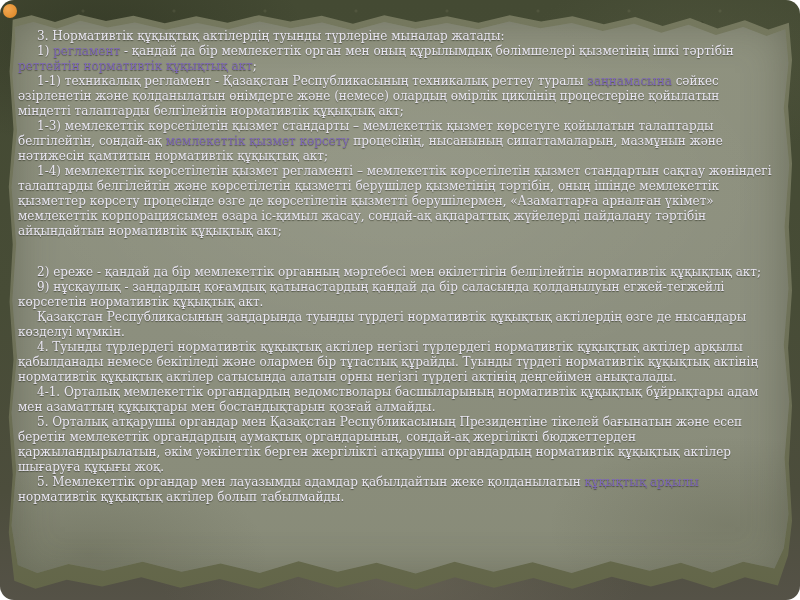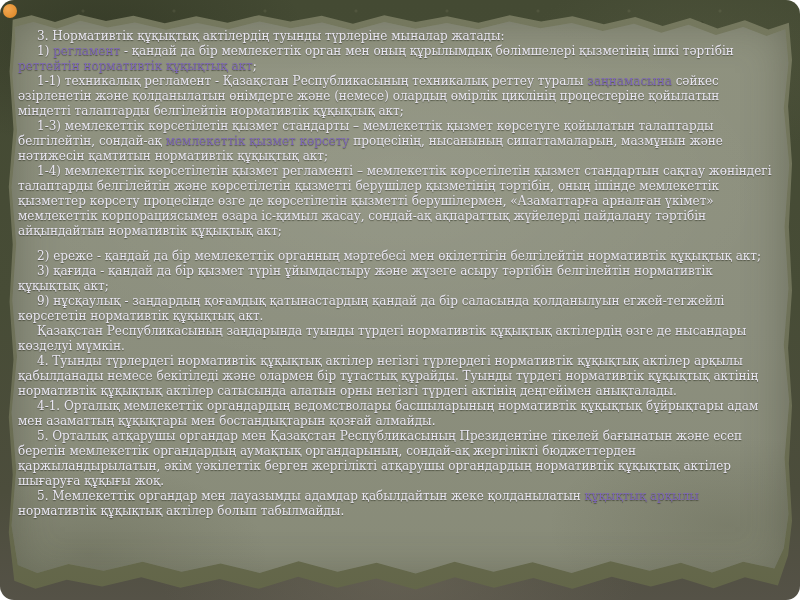--- a/index.html
+++ b/index.html
@@ -29,39 +29,38 @@
       radial-gradient(ellipse 240px 120px at 92% 90%, rgba(70,72,52,.22), transparent 75%),
       linear-gradient(180deg,#8f927f 0%,#8c8f7e 55%,#888b78 100%);
     box-shadow:inset 0 0 46px rgba(58,60,44,.45);
     clip-path:polygon(0.6% 1.6%,3% 0.7%,6% 1.9%,9% 0.5%,12.5% 1.7%,16% 0.8%,20% 2.1%,24% 0.9%,28% 2.0%,32% 0.6%,36% 1.8%,40% 0.8%,44% 2.2%,48% 0.7%,52% 1.9%,56% 0.9%,60% 2.0%,64% 0.6%,68% 1.8%,72% 0.9%,76% 2.3%,80% 1.0%,83.5% 2.6%,87% 1.2%,90.5% 3.0%,94% 1.6%,97% 3.2%,99.4% 2.0%,99.8% 8%,99.2% 16%,99.9% 26%,99.3% 37%,99.8% 48%,99.2% 58%,99.9% 68%,99.3% 78%,99.8% 88%,99.2% 94%,98% 97.6%,94% 96.4%,90% 98.3%,86% 96.6%,82% 98.0%,77% 96.3%,72% 98.4%,67% 96.5%,62% 98.2%,57% 96.4%,52% 98.5%,47% 96.6%,42% 98.2%,37% 96.3%,32% 98.4%,27% 96.7%,22% 98.2%,17% 96.4%,12% 98.0%,7.5% 96.8%,3.5% 98.4%,1.0% 97.0%,0.2% 90%,0.8% 80%,0.2% 70%,0.9% 60%,0.3% 50%,0.8% 40%,0.2% 30%,0.9% 20%,0.3% 10%,0.7% 4%);}
   .bullet{position:absolute;left:3px;top:4px;width:14px;height:14px;border-radius:50%;
     background:radial-gradient(circle at 35% 35%,#f2a852,#e08d2e 75%);}
   .slide-text{position:absolute;left:18px;top:29px;width:754px;
     font-size:12px;line-height:15px;color:#e9e6f2;
     text-shadow:0 1px 1px rgba(35,38,24,.55);}
   .slide-text p{margin:0;text-indent:19px;}
-  .slide-text p.spacer{margin-top:10px;}
+  .slide-text p.spacer{margin-top:26px;}
   .slide-text a.link{color:#7e68b6;cursor:pointer;}
 </style>
 </head>
 <body>
 
 <div class="stage">
   <div class="slide-bg"></div>
   <div class="paper-edge"></div>
   <div class="paper-panel"></div>
   <span class="bullet"></span>
   <div class="slide-text">
       <p><span>3. Нормативтік құқықтық актілердің туынды түрлеріне мыналар жатады:</span></p>
       <p><span>1) </span><a class="link">регламент</a><span> - қандай да бір мемлекеттік орган мен оның құрылымдық бөлімшелері қызметінің ішкі тәртібін </span><a class="link">реттейтін нормативтік құқықтық акт</a><span>;</span></p>
       <p><span>1-1) техникалық регламент - Қазақстан Республикасының техникалық реттеу туралы </span><a class="link">заңнамасына</a><span> сәйкес әзірленетін және қолданылатын өнімдерге және (немесе) олардың өмірлік циклінің процестеріне қойылатын міндетті талаптарды белгілейтін нормативтік құқықтық акт;</span></p>
       <p><span>1-3) мемлекеттік көрсетілетін қызмет стандарты – мемлекеттік қызмет көрсетуге қойылатын талаптарды белгілейтін, сондай-ақ </span><a class="link">мемлекеттік қызмет көрсету</a><span> процесінің, нысанының сипаттамаларын, мазмұнын және нәтижесін қамтитын нормативтік құқықтық акт;</span></p>
       <p><span>1-4) мемлекеттік көрсетілетін қызмет регламенті – мемлекеттік көрсетілетін қызмет стандартын сақтау жөніндегі талаптарды белгілейтін және көрсетілетін қызметті берушілер қызметінің тәртібін, оның ішінде мемлекеттік қызметтер көрсету процесінде өзге де көрсетілетін қызметті берушілермен, «Азаматтарға арналған үкімет» мемлекеттік корпорациясымен өзара іс-қимыл жасау, сондай-ақ ақпараттық жүйелерді пайдалану тәртібін айқындайтын нормативтік құқықтық акт;</span></p>
       <p class="spacer"><span>2) ереже - қандай да бір мемлекеттік органның мәртебесі мен өкілеттігін белгілейтін нормативтік құқықтық акт;</span></p>
-      <p><span>3) қағида - қандай да бір қызмет түрін ұйымдастыру және жүзеге асыру тәртібін белгілейтін нормативтік құқықтық акт;</span></p>
       <p><span>9) нұсқаулық - заңдардың қоғамдық қатынастардың қандай да бір саласында қолданылуын егжей-тегжейлі көрсететін нормативтік құқықтық акт.</span></p>
       <p><span>Қазақстан Республикасының заңдарында туынды түрдегі нормативтік құқықтық актілердің өзге де нысандары көзделуі мүмкін.</span></p>
       <p><span>4. Туынды түрлердегі нормативтік құқықтық актілер негізгі түрлердегі нормативтік құқықтық актілер арқылы қабылданады немесе бекітіледі және олармен бір тұтастық құрайды. Туынды түрдегі нормативтік құқықтық актінің нормативтік құқықтық актілер сатысында алатын орны негізгі түрдегі актінің деңгейімен анықталады.</span></p>
       <p><span>4-1. Орталық мемлекеттік органдардың ведомстволары басшыларының нормативтік құқықтық бұйрықтары адам мен азаматтың құқықтары мен бостандықтарын қозғай алмайды.</span></p>
       <p><span>5. Орталық атқарушы органдар мен Қазақстан Республикасының Президентіне тікелей бағынатын және есеп беретін мемлекеттік органдардың аумақтық органдарының, сондай-ақ жергілікті бюджеттерден қаржыландырылатын, әкім уәкілеттік берген жергілікті атқарушы органдардың нормативтік құқықтық актілер шығаруға құқығы жоқ.</span></p>
       <p><span>5. Мемлекеттік органдар мен лауазымды адамдар қабылдайтын жеке қолданылатын </span><a class="link">құқықтық арқылы</a><span> нормативтік құқықтық актілер болып табылмайды.</span></p>
     </div>
 </div>
 
 </body></html>

